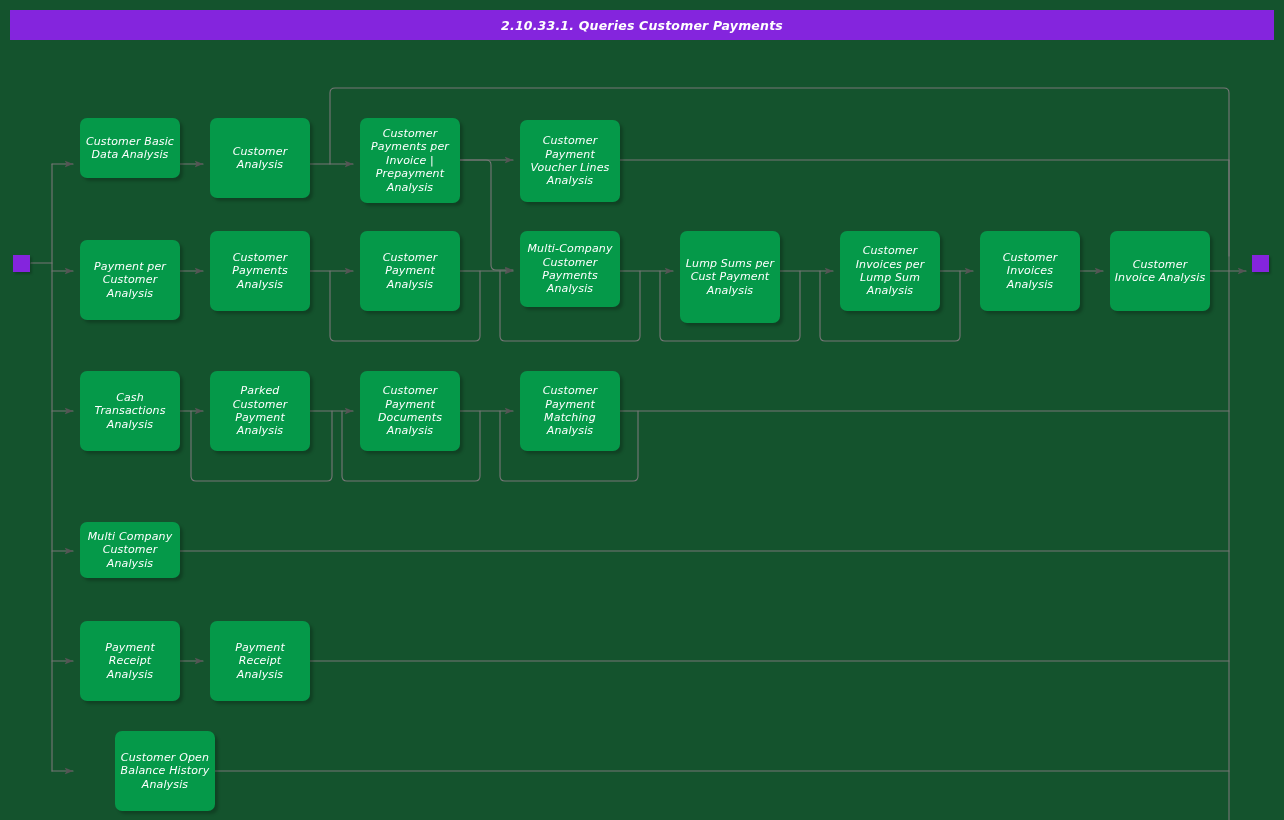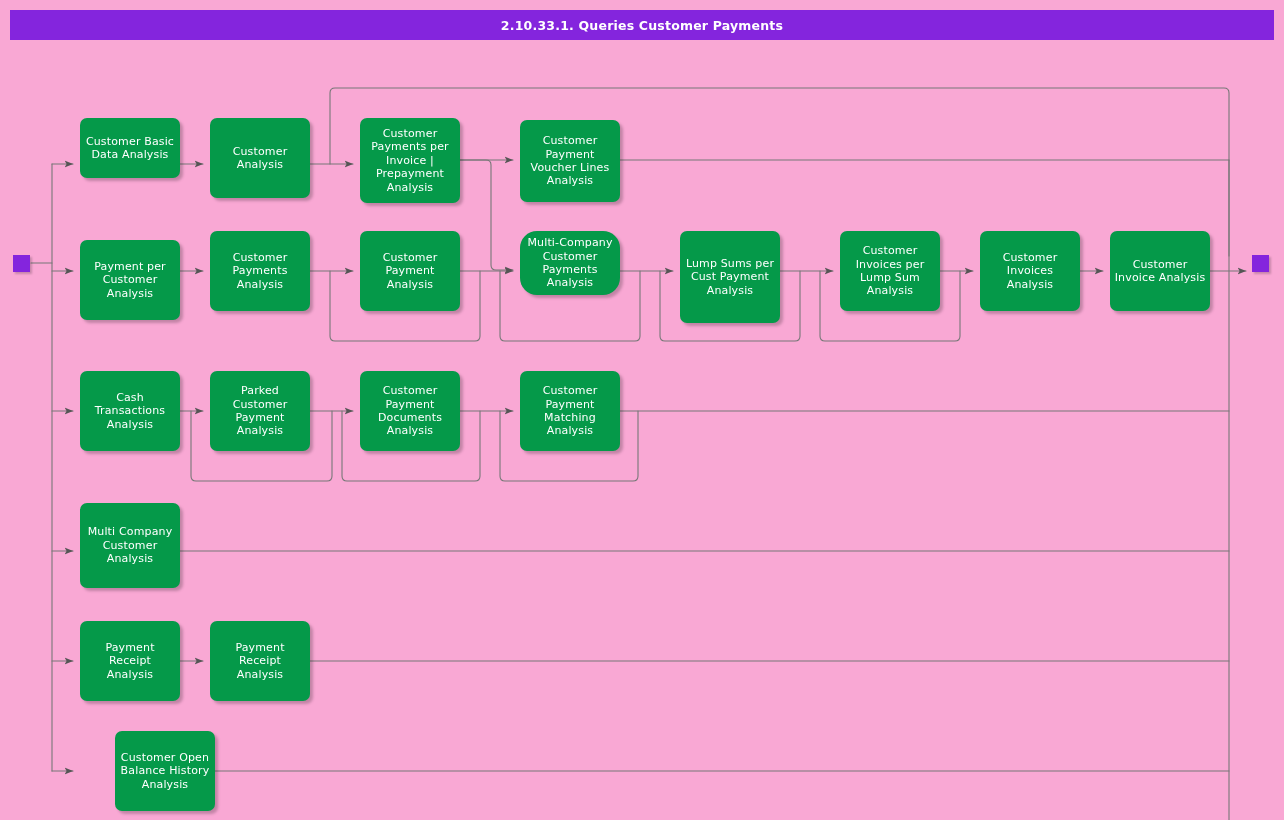--- a/index.html
+++ b/index.html
@@ -7,22 +7,23 @@
     padding: 0;
     background: #ffffff;
   }
   body {
     font-family: "DejaVu Sans", sans-serif;
   }
   #page {
     position: relative;
     width: 1284px;
     height: 820px;
-    background: #f9a8d4;
+    background: #14532d;
     overflow: hidden;
+    font-style: italic;
   }
   #title-bar {
     position: absolute;
     left: 10px;
     top: 10px;
     width: 1264px;
     height: 30px;
     background: #8425dd;
     display: flex;
     align-items: center;
@@ -172,21 +173,21 @@
   <div class="node" style="left:210px; top:231px; width:100px; height:80px;">
     <span class="node-label">Customer
 Payments
 Analysis</span>
   </div>
   <div class="node" style="left:360px; top:231px; width:100px; height:80px;">
     <span class="node-label">Customer
 Payment
 Analysis</span>
   </div>
-  <div class="node" style="left:520px; top:231px; width:100px; height:64px;border-radius:17px;">
+  <div class="node" style="left:520px; top:231px; width:100px; height:76px;">
     <span class="node-label">Multi-Company
 Customer
 Payments
 Analysis</span>
   </div>
   <div class="node" style="left:680px; top:231px; width:100px; height:92px;">
     <span class="node-label">Lump Sums per
 Cust Payment
 Analysis</span>
   </div>
@@ -223,21 +224,21 @@
 Documents
 Analysis</span>
   </div>
   <div class="node" style="left:520px; top:371px; width:100px; height:80px;">
     <span class="node-label">Customer
 Payment
 Matching
 Analysis</span>
   </div>
 
-  <div class="node" style="left:80px; top:503px; width:100px; height:85px;">
+  <div class="node" style="left:80px; top:522px; width:100px; height:56px;">
     <span class="node-label">Multi Company
 Customer
 Analysis</span>
   </div>
 
   <div class="node" style="left:80px; top:621px; width:100px; height:80px;">
     <span class="node-label">Payment Receipt
 Analysis</span>
   </div>
   <div class="node" style="left:210px; top:621px; width:100px; height:80px;">

